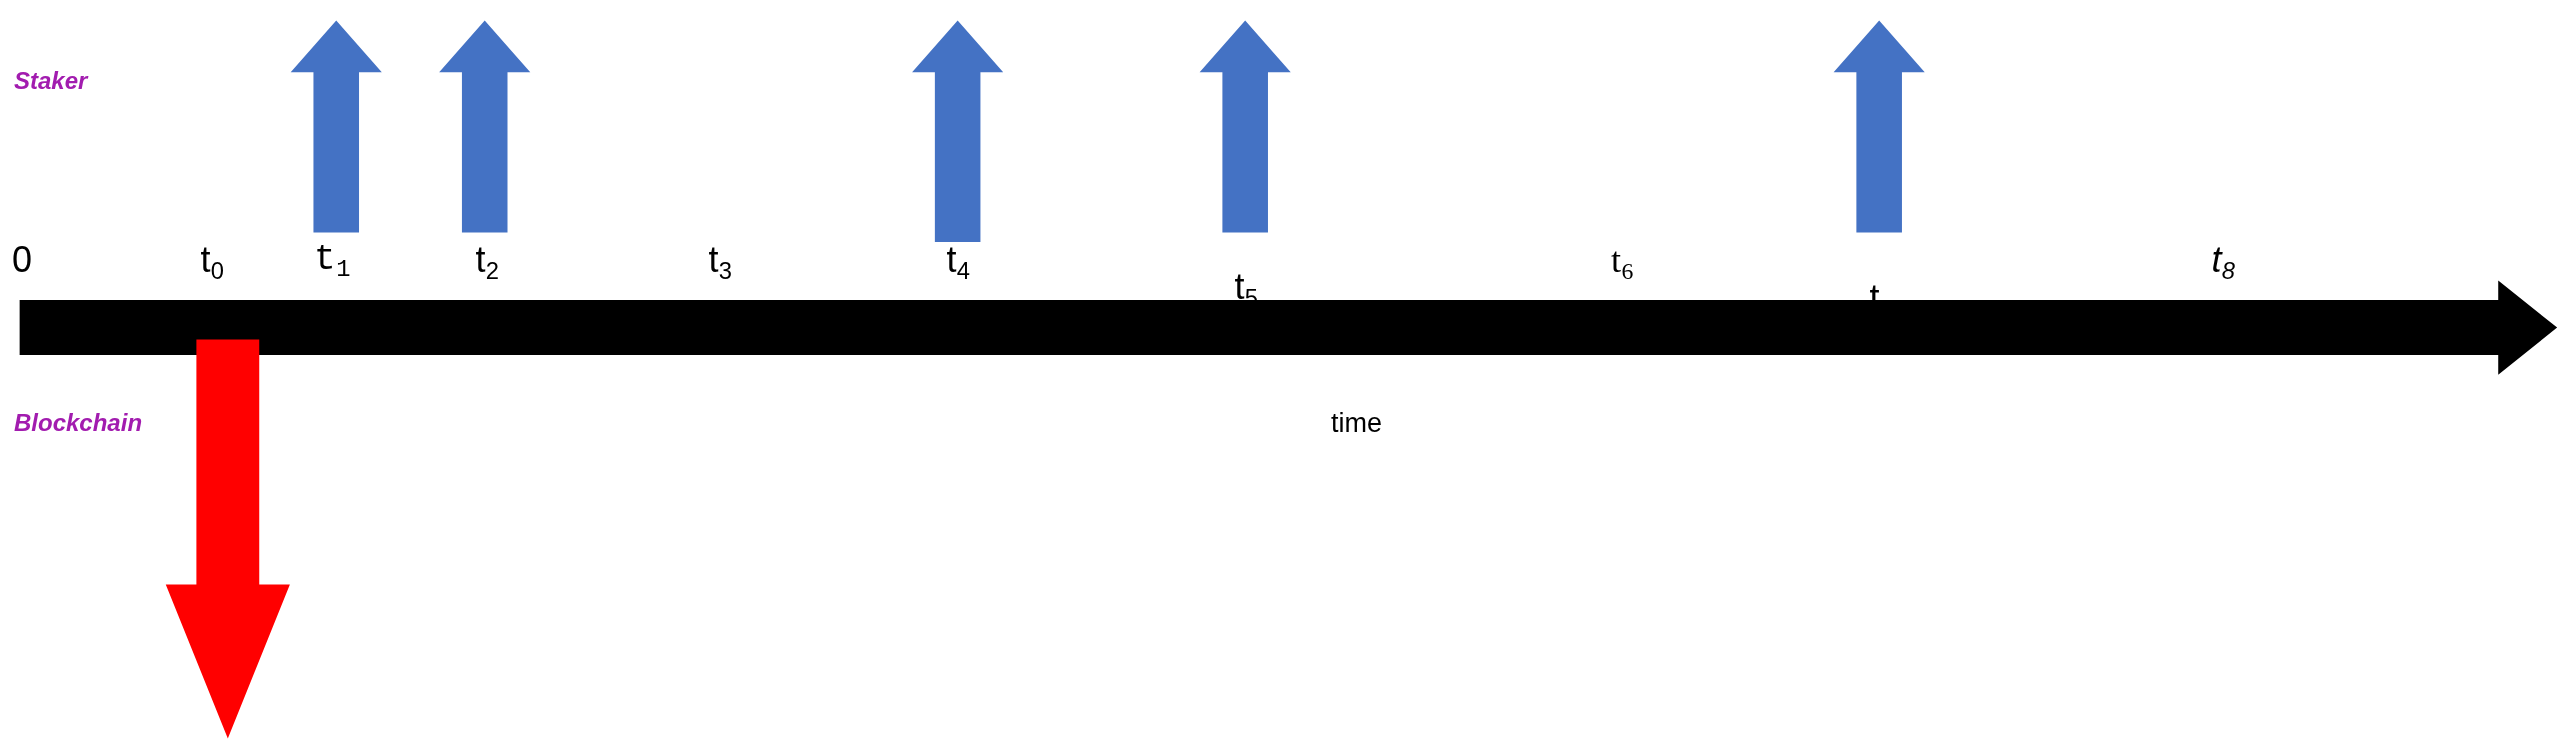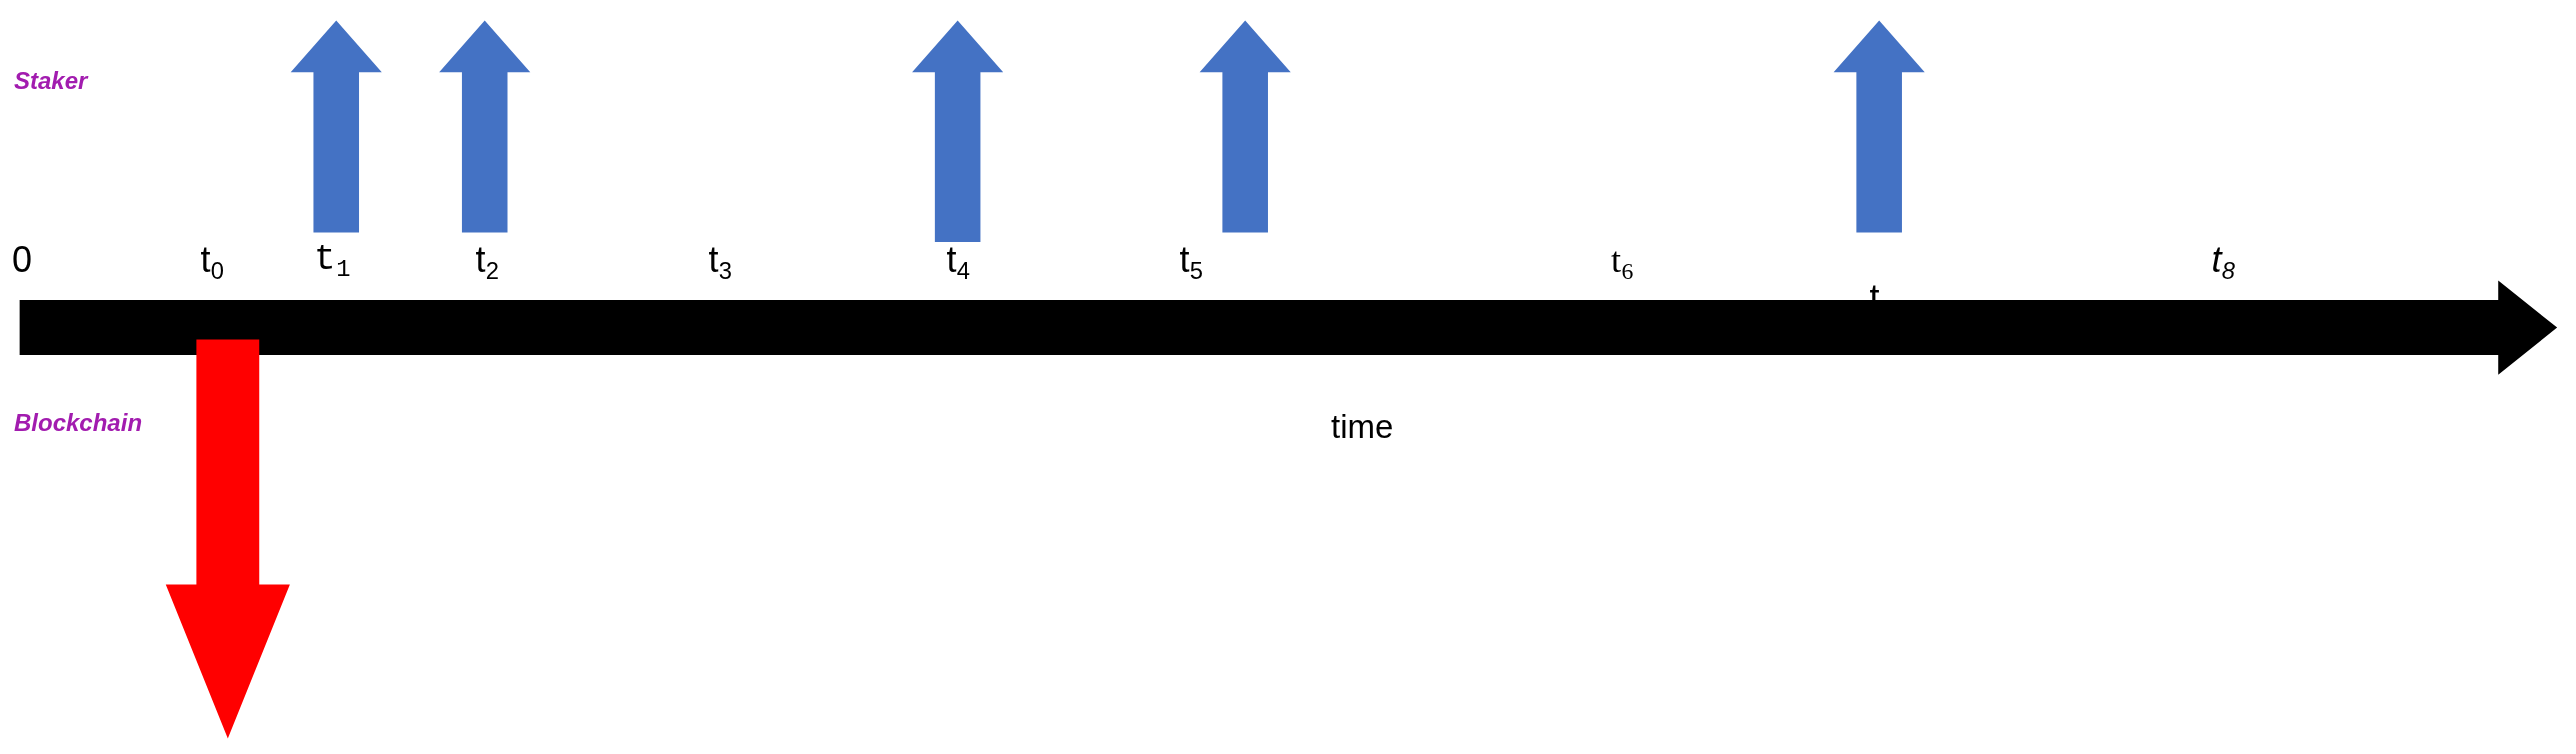--- a/index.html
+++ b/index.html
@@ -41,21 +41,21 @@
   }
   #blockchain-label {
     left: 14px;
     top: 411px;
   }
   #time-label {
     position: absolute;
     left: 1331px;
     top: 410px;
     font-family: "Liberation Sans", sans-serif;
-    font-size: 33px;
+    font-size: 27px;
     color: #000000;
     white-space: nowrap;
     line-height: 1;
   }
   .tick-label {
     position: absolute;
     top: 242px;
     font-family: "Liberation Sans", sans-serif;
     font-size: 36px;
     color: #000000;
@@ -98,20 +98,20 @@
       </g>
   </svg>
 
   <div id="tick-label-group">
       <div class="tick-label" style="left: 22px;"><span>0</span></div>
       <div class="tick-label" style="left: 212px;"><span>t</span><sub>0</sub></div>
       <div class="tick-label" style="left: 332px; font-family: Liberation Mono, monospace;"><span>t</span><sub>1</sub></div>
       <div class="tick-label" style="left: 487px;"><span>t</span><sub>2</sub></div>
       <div class="tick-label" style="left: 720px;"><span>t</span><sub>3</sub></div>
       <div class="tick-label" style="left: 958px;"><span>t</span><sub>4</sub></div>
-      <div class="tick-label" style="left: 1191px;"><span>t</span><sub>5</sub></div>
+      <div class="tick-label" style="left: 1246px; margin-top: 27px;"><span>t</span><sub>5</sub></div>
       <div class="tick-label" style="left: 1622px; font-family: Liberation Serif, serif;"><span>t</span><sub>6</sub></div>
       <div class="tick-label" style="left: 1881px; margin-top: 38px;"><span>t</span><sub>7</sub></div>
       <div class="tick-label" style="left: 2223px; font-style: italic;"><span>t</span><sub>8</sub></div>
     </div>
 
 </div>
 
 
 </body></html>

